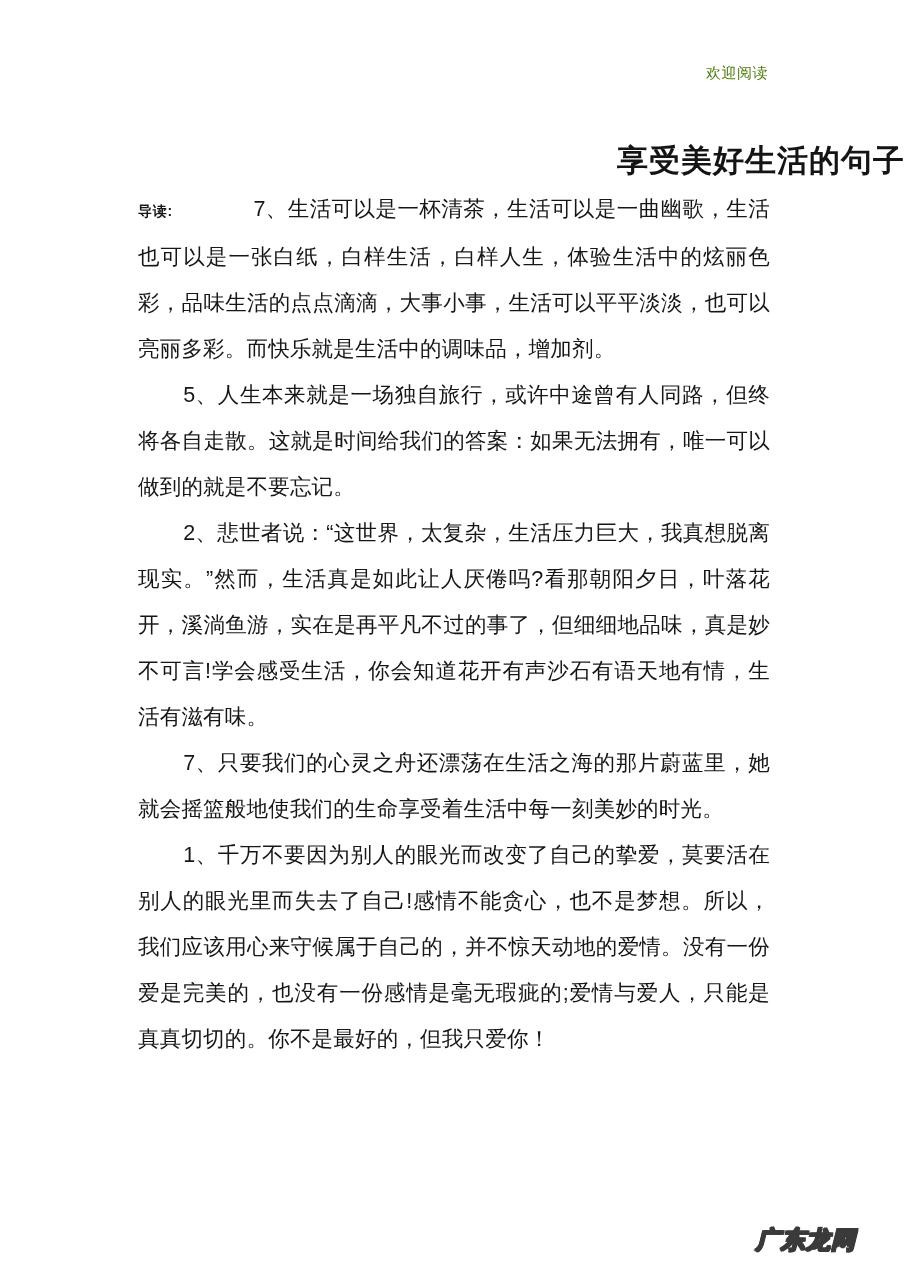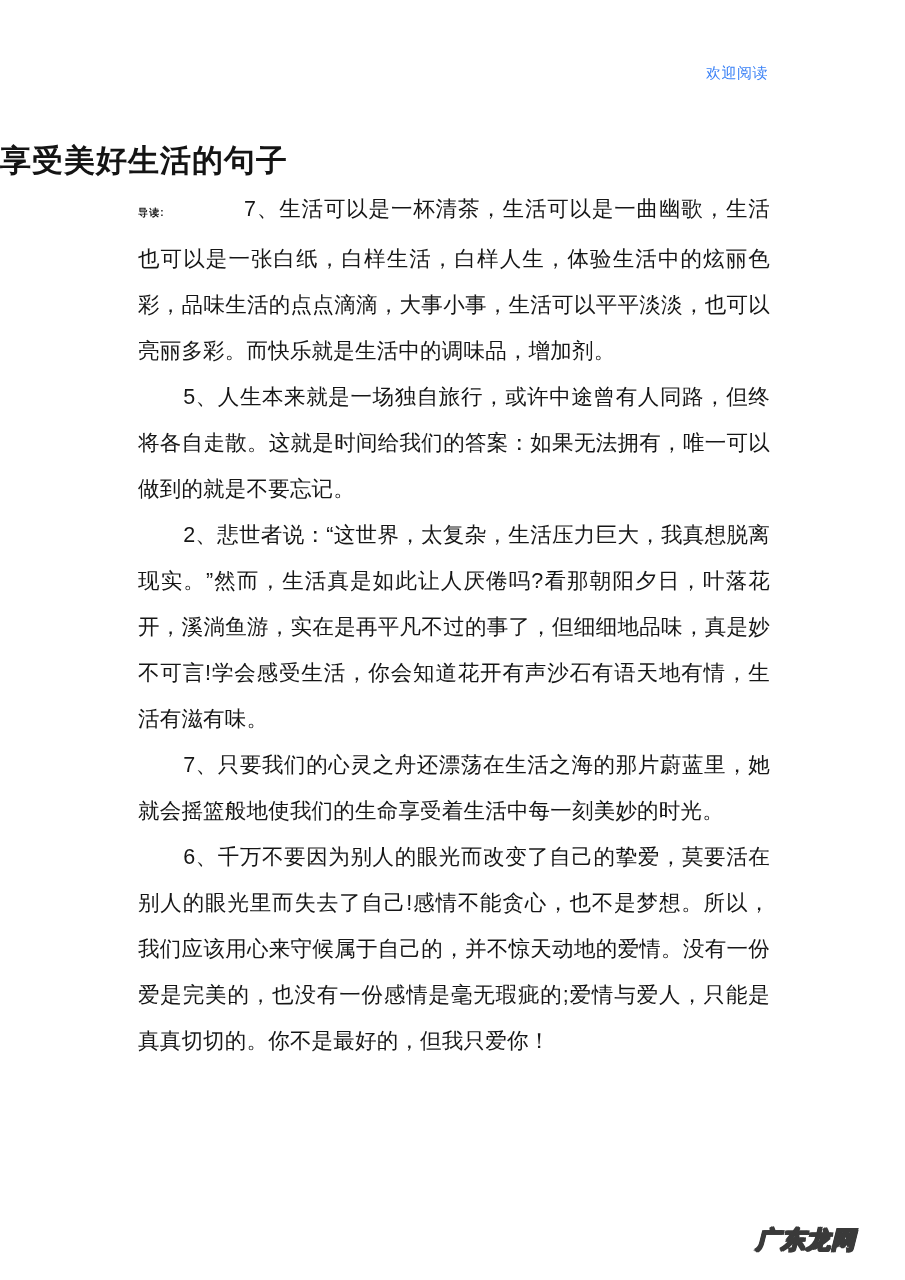--- a/index.html
+++ b/index.html
@@ -21,32 +21,32 @@
 
   
   .doc-header {
     position: absolute;
     top: 64px;
     left: 0;
     width: 768px;
     text-align: right;
     font-size: 15px;
     line-height: 1.2;
-    color: #3b82f6;
+    color: #4d7c0f;
     letter-spacing: 0.5px;
     white-space: nowrap;
   }
 
   
   .doc-title {
     position: absolute;
     top: 119px;
     left: 0;
     width: 905px;
-    text-align: left;
+    text-align: right;
     font-size: 31px;
     font-weight: bold;
     color: #141414;
     letter-spacing: 1px;
     white-space: nowrap;
   }
 
   
   .body-col {
     position: absolute;
@@ -60,21 +60,21 @@
     color: #161616;
     text-align: justify;
     text-justify: inter-ideograph;
     margin: 0;
     letter-spacing: 0.2px;
   }
   .para.indent {
     text-indent: 2.1em;
   }
   .lead-label {
-    font-size: 10px;
+    font-size: 14px;
     font-weight: bold;
     color: #171717;
     letter-spacing: 0.5px;
     margin-right: 0.2em;
   }
   .lead-gap {
     display: inline-block;
     width: 78px;
   }
 
@@ -110,20 +110,20 @@
   <div class="body-col">
 
     <p class="para"><span class="lead-label">导读:</span><span class="lead-gap"></span><span>7、生活可以是一杯清茶，生活可以是一曲幽歌，生活也可以是一张白纸，白样生活，白样人生，体验生活中的炫丽色彩，品味生活的点点滴滴，大事小事，生活可以平平淡淡，也可以亮丽多彩。而快乐就是生活中的调味品，增加剂。</span></p>
 
     <p class="para indent">5、人生本来就是一场独自旅行，或许中途曾有人同路，但终将各自走散。这就是时间给我们的答案：如果无法拥有，唯一可以做到的就是不要忘记。</p>
 
     <p class="para indent">2、悲世者说：“这世界，太复杂，生活压力巨大，我真想脱离现实。”然而，生活真是如此让人厌倦吗?看那朝阳夕日，叶落花开，溪淌鱼游，实在是再平凡不过的事了，但细细地品味，真是妙不可言!学会感受生活，你会知道花开有声沙石有语天地有情，生活有滋有味。</p>
 
     <p class="para indent">7、只要我们的心灵之舟还漂荡在生活之海的那片蔚蓝里，她就会摇篮般地使我们的生命享受着生活中每一刻美妙的时光。</p>
 
-    <p class="para indent">6、千万不要因为别人的眼光而改变了自己的挚爱，莫要活在别人的眼光里而失去了自己!感情不能贪心，也不是梦想。所以，我们应该用心来守候属于自己的，并不惊天动地的爱情。没有一份爱是完美的，也没有一份感情是毫无瑕疵的;爱情与爱人，只能是真真切切的。你不是最好的，但我只爱你！</p>
+    <p class="para indent">1、千万不要因为别人的眼光而改变了自己的挚爱，莫要活在别人的眼光里而失去了自己!感情不能贪心，也不是梦想。所以，我们应该用心来守候属于自己的，并不惊天动地的爱情。没有一份爱是完美的，也没有一份感情是毫无瑕疵的;爱情与爱人，只能是真真切切的。你不是最好的，但我只爱你！</p>
 
 
   </div>
 
   <div class="watermark">广东龙网</div>
 
 </div>
 
 </body></html>

